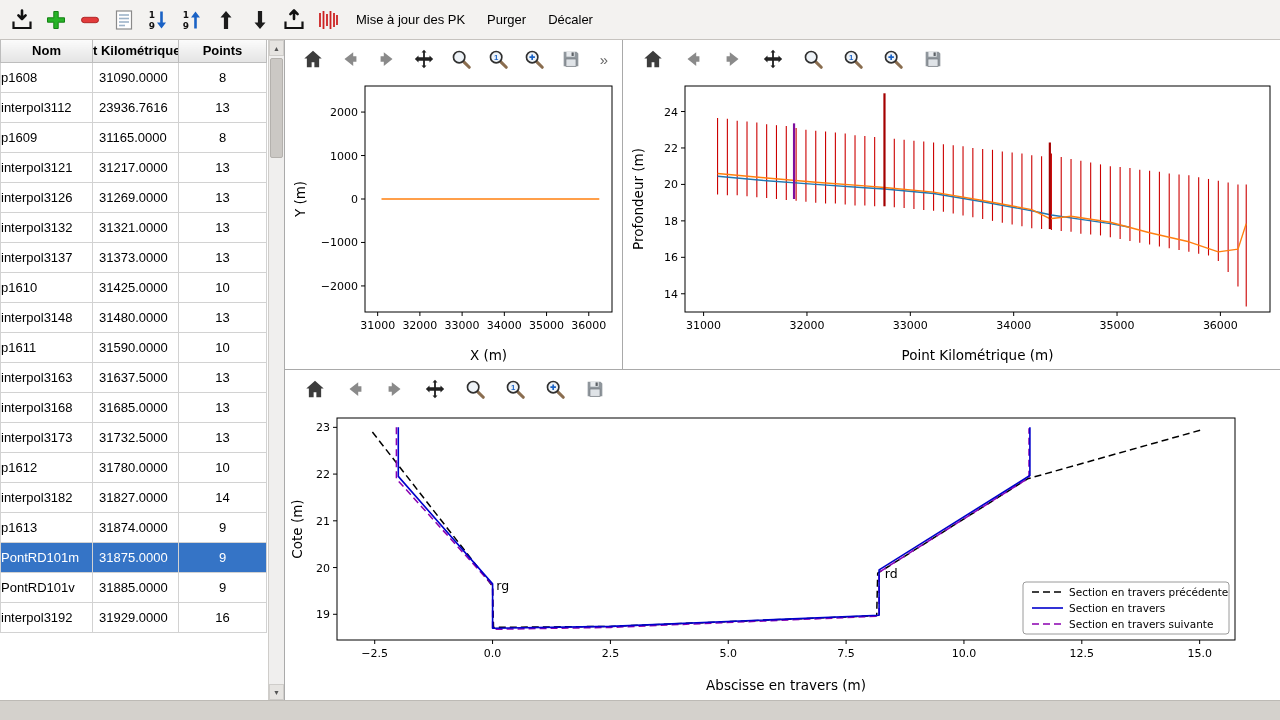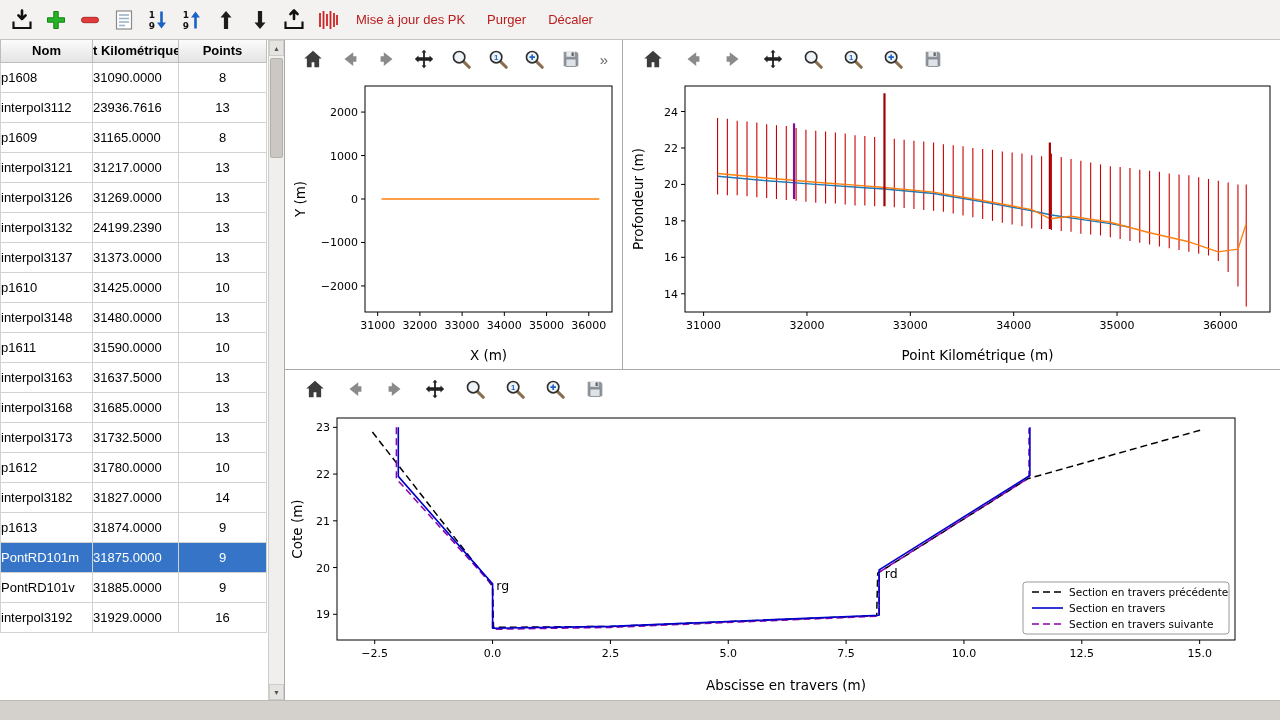--- a/index.html
+++ b/index.html
@@ -5,36 +5,36 @@
   * { box-sizing: border-box; margin: 0; padding: 0; }
   html,body { width:1280px; height:720px; overflow:hidden; }
   body { font-family:"Liberation Sans","DejaVu Sans",sans-serif; background:#ffffff; }
   #app { width:1280px; height:720px; position:relative; background:#ffffff; }
 
   
   .toolbar { height:40px; display:flex; align-items:center; gap:2px; padding:0 6px;
              background:#f3f2f0; border-bottom:1px solid #c6c3bf; }
   .tool-btn { width:32px; height:32px; border:none; background:transparent; display:flex;
               align-items:center; justify-content:center; padding:0; cursor:pointer; }
-  .text-btn { border:none; background:transparent; font-size:13px; color:#b91c1c;
+  .text-btn { border:none; background:transparent; font-size:13px; color:#000000;
               padding:5px 10px; cursor:pointer; font-family:inherit; }
 
   .main { display:flex; height:660px; }
 
   
   .left-panel { width:286px; background:#ffffff; border-right:1px solid #aaa; position:relative; }
   table.sections-table { border-collapse:collapse; width:266px; table-layout:fixed; }
   .sections-table th { height:22px; font-size:13px; font-weight:bold; text-align:center;
       background:linear-gradient(#fbfbfb,#e4e4e4); border:1px solid #bdbdbd; border-top:none;
       overflow:hidden; white-space:nowrap; }
   .sections-table td { height:30px; font-size:13px; border:1px solid #d2d2d2; color:#000;
       white-space:nowrap; overflow:hidden; background:#fff; }
   .col-nom { width:92px; } .col-pk { width:86px; } .col-points { width:88px; }
   td.cell-nom { text-align:left; }
-  td.cell-pk { text-align:left; }
+  td.cell-pk { text-align:left; padding-left:6px; }
   td.cell-points { text-align:center; }
   tr.selected td { background:var(--sel,#3574c6); color:#ffffff; }
 
   .vscroll { position:absolute; top:0; right:0; width:16px; height:660px; background:#f0efee;
              border-left:1px solid #cfcdca; }
   .scroll-btn { height:16px; display:flex; align-items:center; justify-content:center;
                 font-size:7px; color:#555; background:#e6e4e1; border:1px solid #cfcdca; cursor:pointer; }
   .scroll-btn.down { position:absolute; bottom:0; left:0; right:0; }
   .scroll-thumb { position:absolute; top:18px; left:1px; width:13px; height:100px;
                   background:#cbc8c4; border:1px solid #b4b1ad; border-radius:2px; cursor:grab; }
@@ -169,21 +169,21 @@
               <td class="cell-pk">31217.0000</td>
               <td class="cell-points">13</td>
             </tr>
             <tr>
               <td class="cell-nom">interpol3126</td>
               <td class="cell-pk">31269.0000</td>
               <td class="cell-points">13</td>
             </tr>
             <tr>
               <td class="cell-nom">interpol3132</td>
-              <td class="cell-pk">24199.2390</td>
+              <td class="cell-pk">31321.0000</td>
               <td class="cell-points">13</td>
             </tr>
             <tr>
               <td class="cell-nom">interpol3137</td>
               <td class="cell-pk">31373.0000</td>
               <td class="cell-points">13</td>
             </tr>
             <tr>
               <td class="cell-nom">p1610</td>
               <td class="cell-pk">31425.0000</td>

